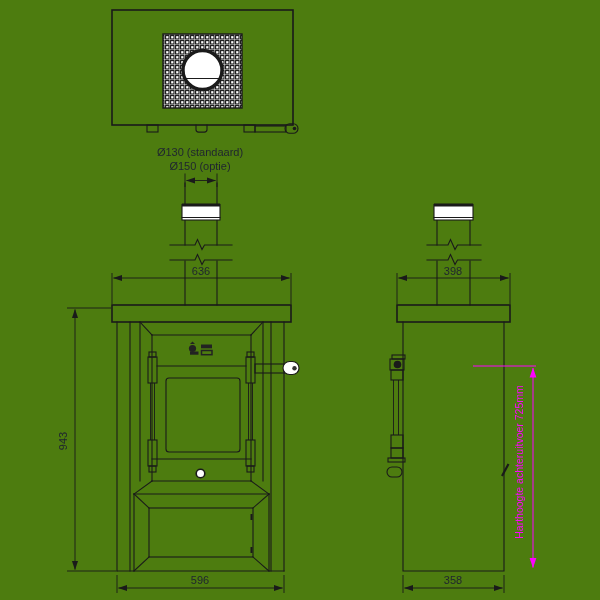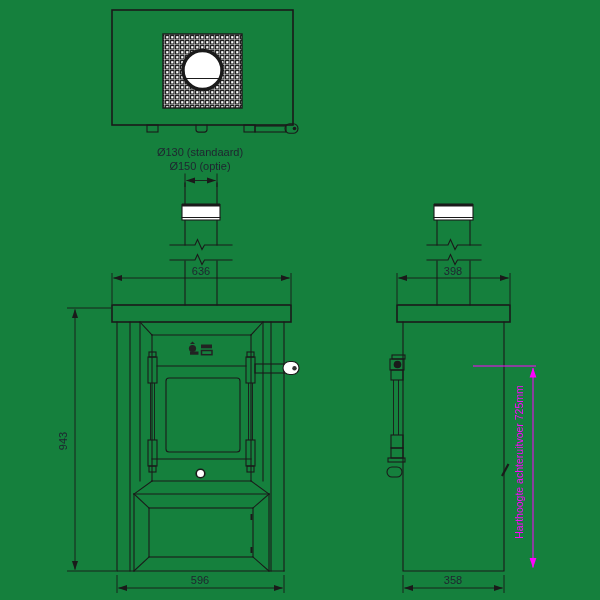--- a/index.html
+++ b/index.html
@@ -1,16 +1,16 @@
 <!DOCTYPE html>
 <html><head>
 <meta charset="utf-8">
 <style>
   html,body{margin:0;padding:0;background:#fff;}
-  .canvas{position:relative;width:600px;height:600px;background:#15803d;overflow:hidden;
+  .canvas{position:relative;width:600px;height:600px;background:#4d7c0f;overflow:hidden;
           font-family:"Liberation Sans", sans-serif;}
   svg{display:block;}
   .ln   {stroke:#1a1a1a;stroke-width:1.6;fill:none;stroke-linecap:square;}
   .ln2  {stroke:#1a1a1a;stroke-width:1.1;fill:none;stroke-linecap:square;}
   .thin {stroke:#1a1a1a;stroke-width:0.9;fill:none;}
   .thick{stroke:#1a1a1a;stroke-width:3.4;fill:#ffffff;}
   .dim  {stroke:#1a1a1a;stroke-width:0.9;fill:none;}
   .mag  {stroke:#ff00ff;stroke-width:1;fill:none;}
   .dim-text{font:11px "Liberation Sans",sans-serif;fill:#1f2430;}
   .label-text{font:11px "Liberation Sans",sans-serif;fill:#1f2430;}

